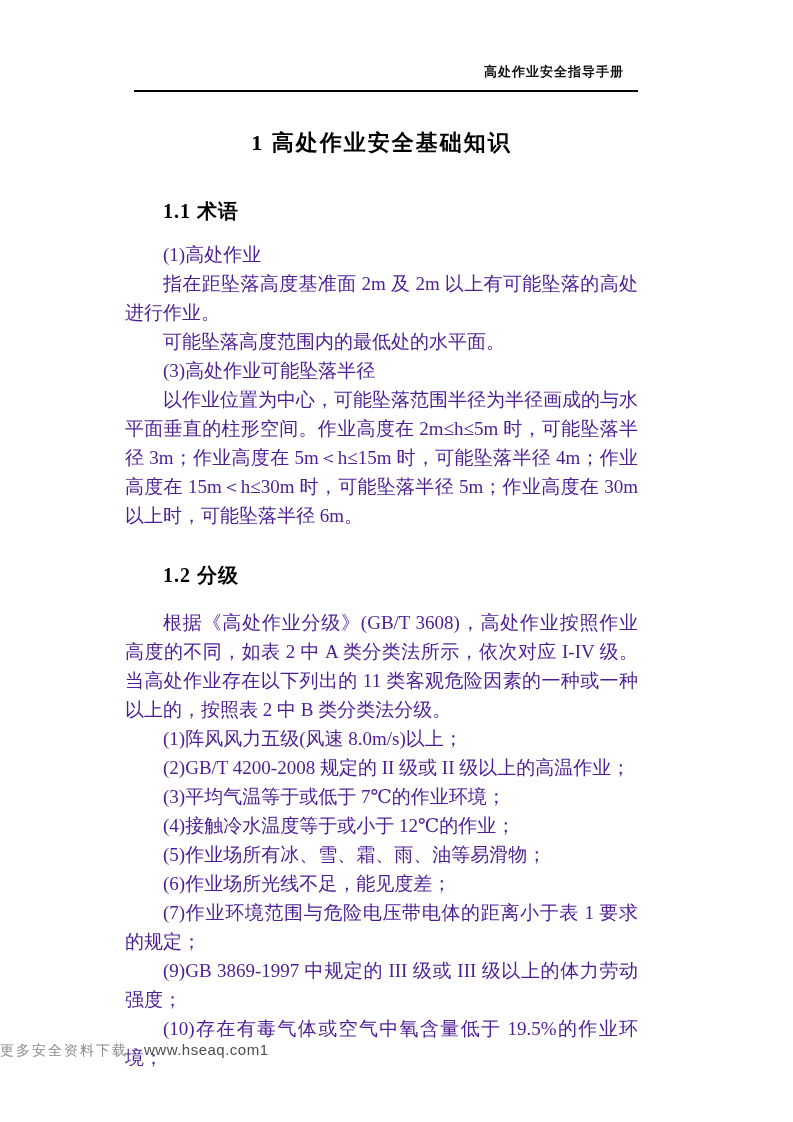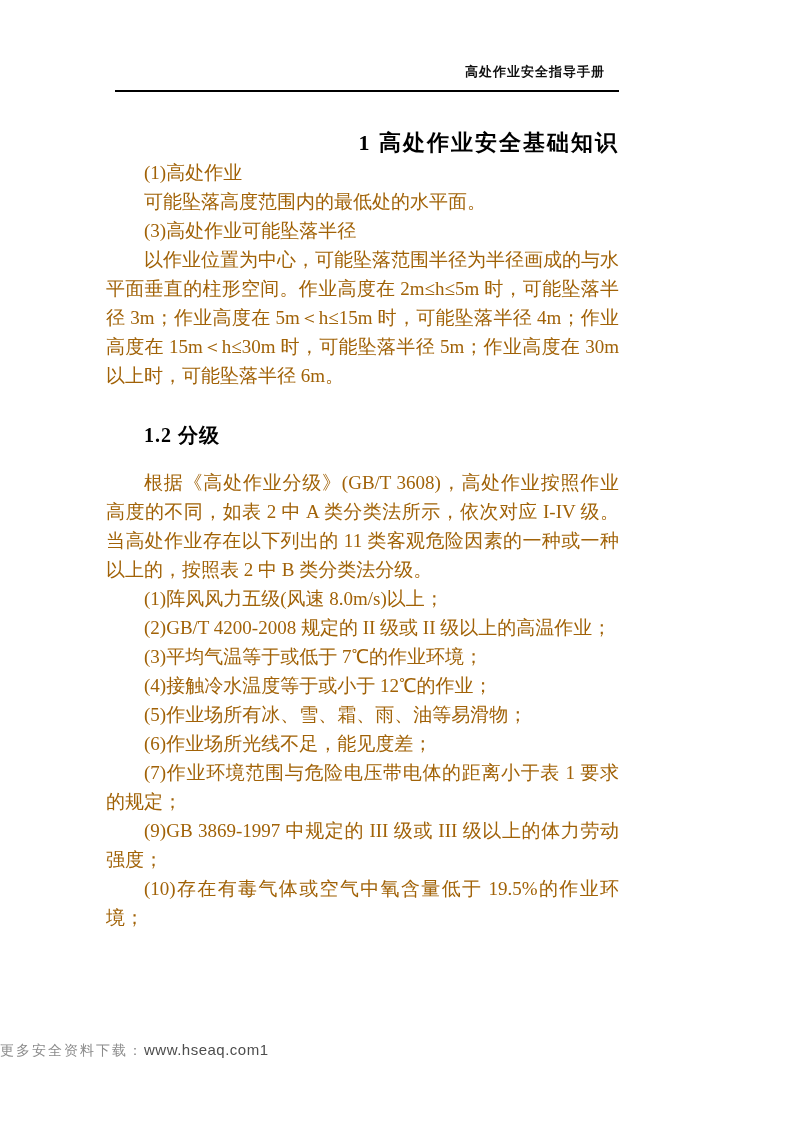--- a/index.html
+++ b/index.html
@@ -8,41 +8,42 @@
     background: #ffffff;
   }
   .page {
     position: relative;
     width: 737px;
     height: 1122px;
     background: #ffffff;
     overflow: hidden;
     font-family: "Liberation Serif", "DejaVu Serif", serif;
     color: #1a1a1a;
+    padding-left: 19px;
   }
   .running-header {
     margin: 0 118px 0 115px;
     padding-top: 62px;
     padding-bottom: 9px;
     border-bottom: 2px solid #000000;
     text-align: right;
   }
   .running-header .running-title {
     font-size: 13px;
     font-weight: bold;
     letter-spacing: 1px;
     padding-right: 14px;
     color: #111111;
   }
   .content {
     margin: 0 118px 0 106px;
   }
   .doc-title {
     margin-top: 36px;
-    text-align: right;
+    text-align: center;
     font-size: 22px;
     font-weight: bold;
     line-height: 30px;
     letter-spacing: 2px;
     color: #000000;
   }
   .section-heading {
     font-size: 20px;
     font-weight: bold;
     line-height: 26px;
@@ -55,22 +56,21 @@
   }
   .section-heading.second {
     margin: 32px 0 20px 0;
   }
   .body-paragraph {
     margin: 0;
     font-size: 19px;
     line-height: 29px;
     text-indent: 38px;
     text-align: justify;
-    color: #a16207;
-    font-family: Liberation Serif, serif;
+    color: #4c1d95;
   }
   .page-footer {
     position: absolute;
     left: 0;
     right: 0;
     top: 1041px;
     text-align: left;
     white-space: nowrap;
   }
   .footer-label {
@@ -91,22 +91,24 @@
 <div class="page">
 
   <div class="running-header">
     <span class="running-title">高处作业安全指导手册</span>
   </div>
 
   <div class="content">
 
     <div class="doc-title">1 高处作业安全基础知识</div>
 
+    <div class="section-heading first">1.1 术语</div>
 
     <p class="body-paragraph">(1)高处作业</p>
+    <p class="body-paragraph">指在距坠落高度基准面 2m 及 2m 以上有可能坠落的高处进行作业。</p>
     <p class="body-paragraph">可能坠落高度范围内的最低处的水平面。</p>
     <p class="body-paragraph">(3)高处作业可能坠落半径</p>
     <p class="body-paragraph">以作业位置为中心，可能坠落范围半径为半径画成的与水平面垂直的柱形空间。作业高度在 2m≤h≤5m 时，可能坠落半径 3m；作业高度在 5m＜h≤15m 时，可能坠落半径 4m；作业高度在 15m＜h≤30m 时，可能坠落半径 5m；作业高度在 30m 以上时，可能坠落半径 6m。</p>
 
     <div class="section-heading second">1.2 分级</div>
 
     <p class="body-paragraph">根据《高处作业分级》(GB/T 3608)，高处作业按照作业高度的不同，如表 2 中 A 类分类法所示，依次对应 I-IV 级。当高处作业存在以下列出的 11 类客观危险因素的一种或一种以上的，按照表 2 中 B 类分类法分级。</p>
     <p class="body-paragraph">(1)阵风风力五级(风速 8.0m/s)以上；</p>
     <p class="body-paragraph">(2)GB/T 4200-2008 规定的 II 级或 II 级以上的高温作业；</p>
     <p class="body-paragraph">(3)平均气温等于或低于 7℃的作业环境；</p>

